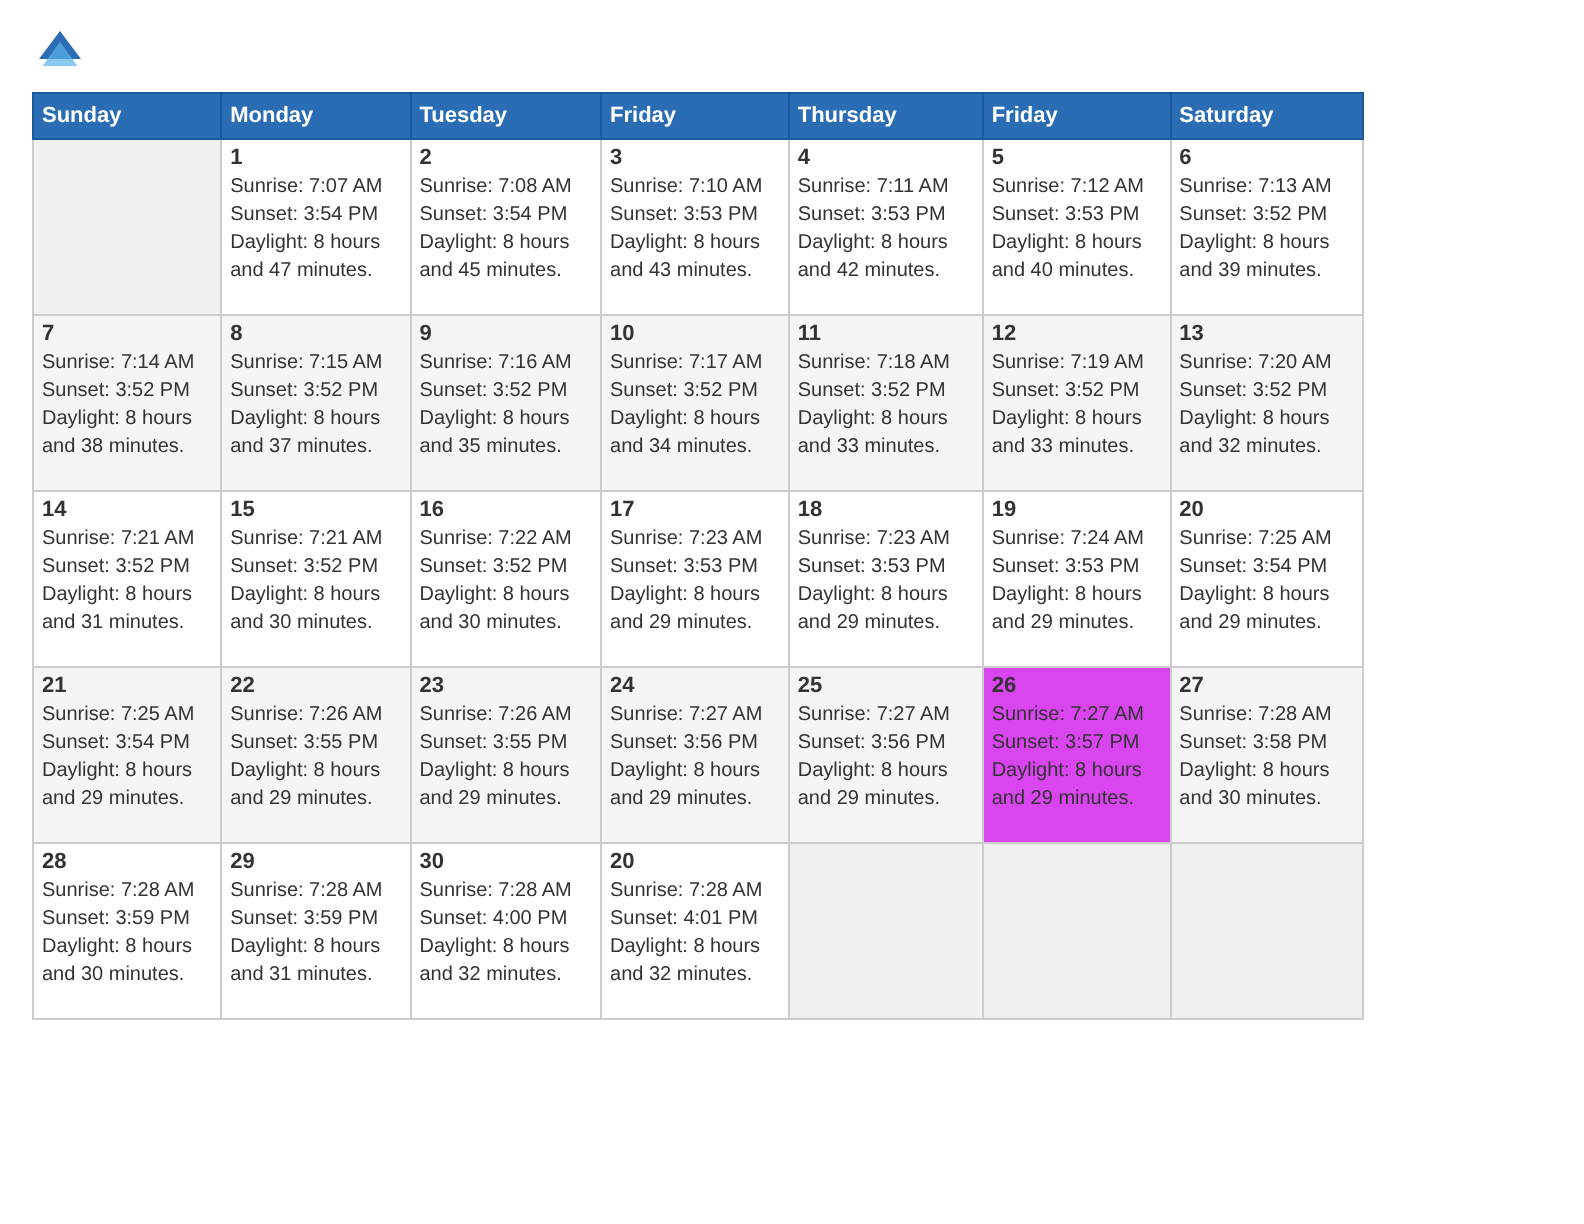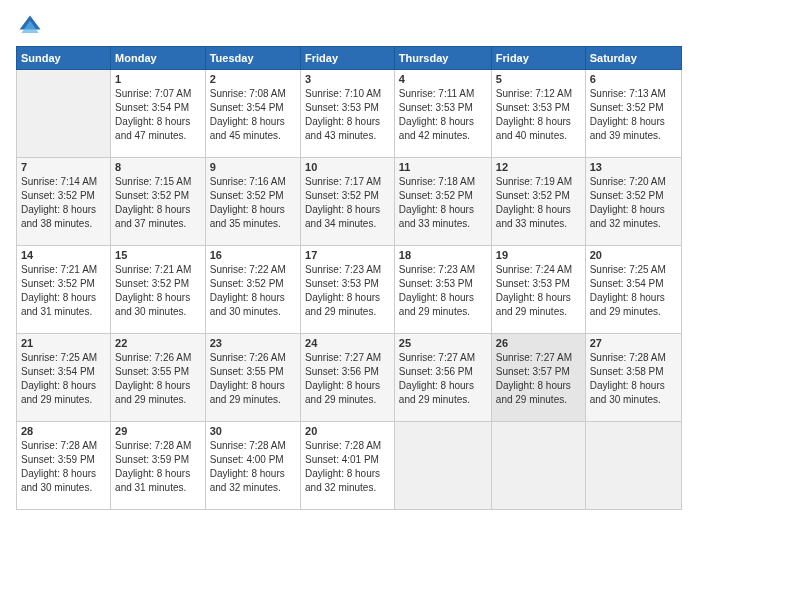--- a/index.html
+++ b/index.html
@@ -239,21 +239,21 @@
             <div class="day-info">Sunrise: 7:26 AM<br>Sunset: 3:55 PM<br>Daylight: 8 hours and 29 minutes.</div>
           </td>
           <td style="background: rgb(245, 245, 245);">
             <div class="day-number">24</div>
             <div class="day-info">Sunrise: 7:27 AM<br>Sunset: 3:56 PM<br>Daylight: 8 hours and 29 minutes.</div>
           </td>
           <td style="background: rgb(245, 245, 245);">
             <div class="day-number">25</div>
             <div class="day-info">Sunrise: 7:27 AM<br>Sunset: 3:56 PM<br>Daylight: 8 hours and 29 minutes.</div>
           </td>
-          <td style="background: #e5e5e5;">
+          <td style="background: #d946ef;">
             <div class="day-number">26</div>
             <div class="day-info">Sunrise: 7:27 AM<br>Sunset: 3:57 PM<br>Daylight: 8 hours and 29 minutes.</div>
           </td>
           <td style="background: rgb(245, 245, 245);">
             <div class="day-number">27</div>
             <div class="day-info">Sunrise: 7:28 AM<br>Sunset: 3:58 PM<br>Daylight: 8 hours and 30 minutes.</div>
           </td>
         </tr>
         <tr>
           <td style="background: rgb(255, 255, 255);">

